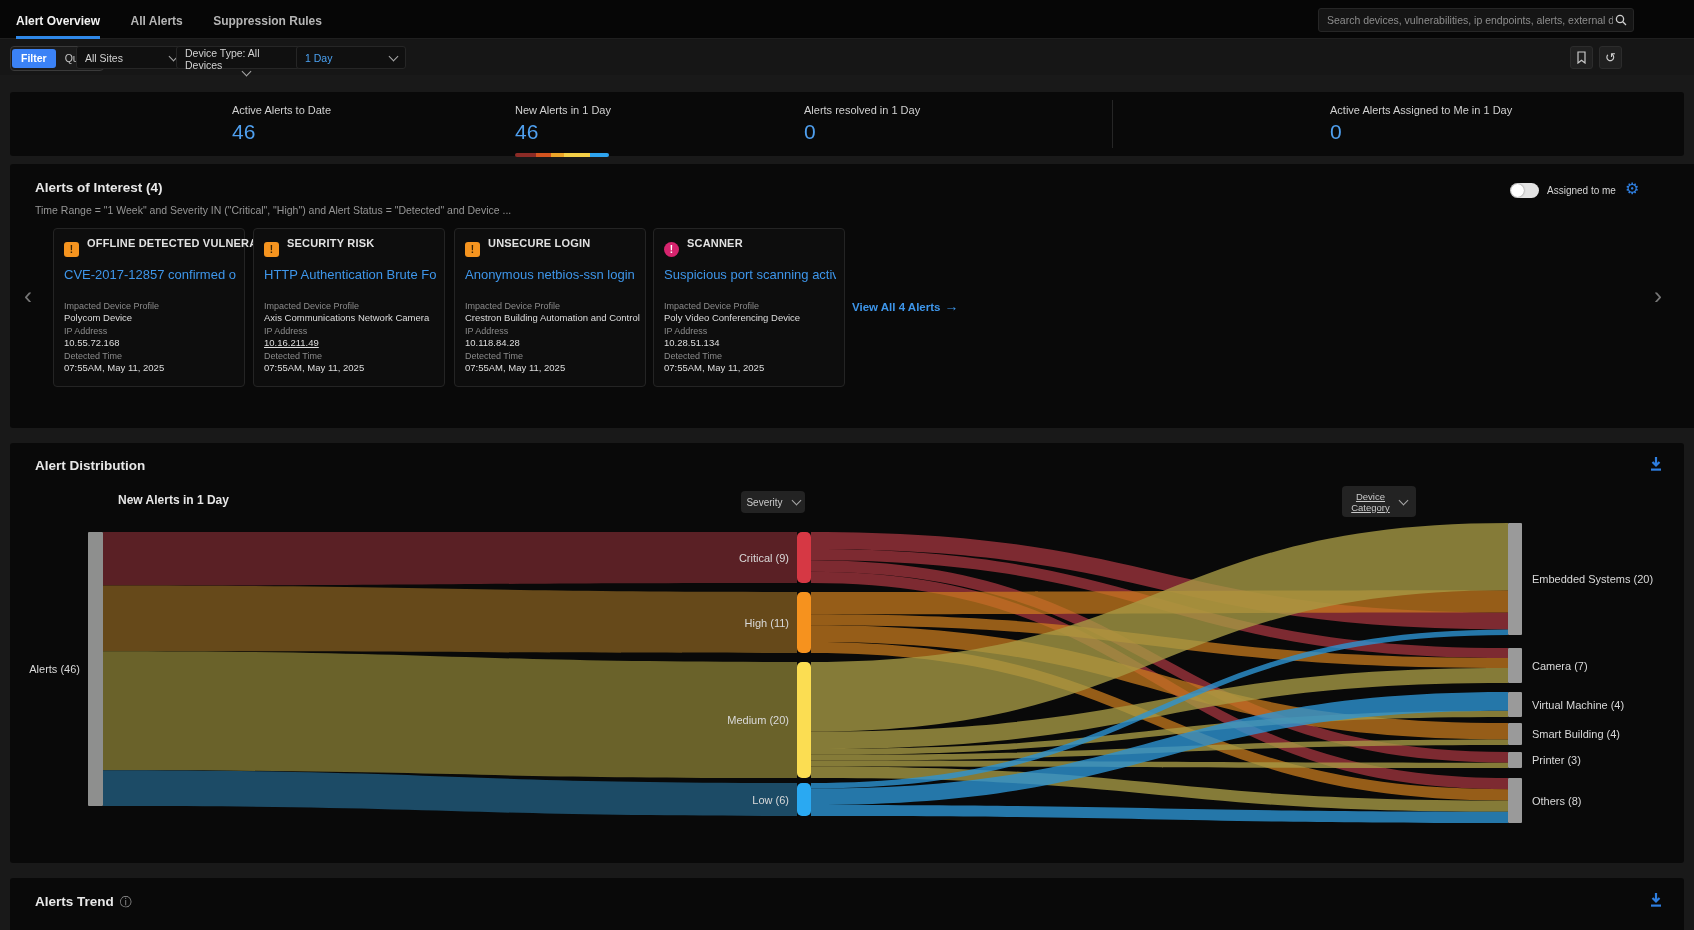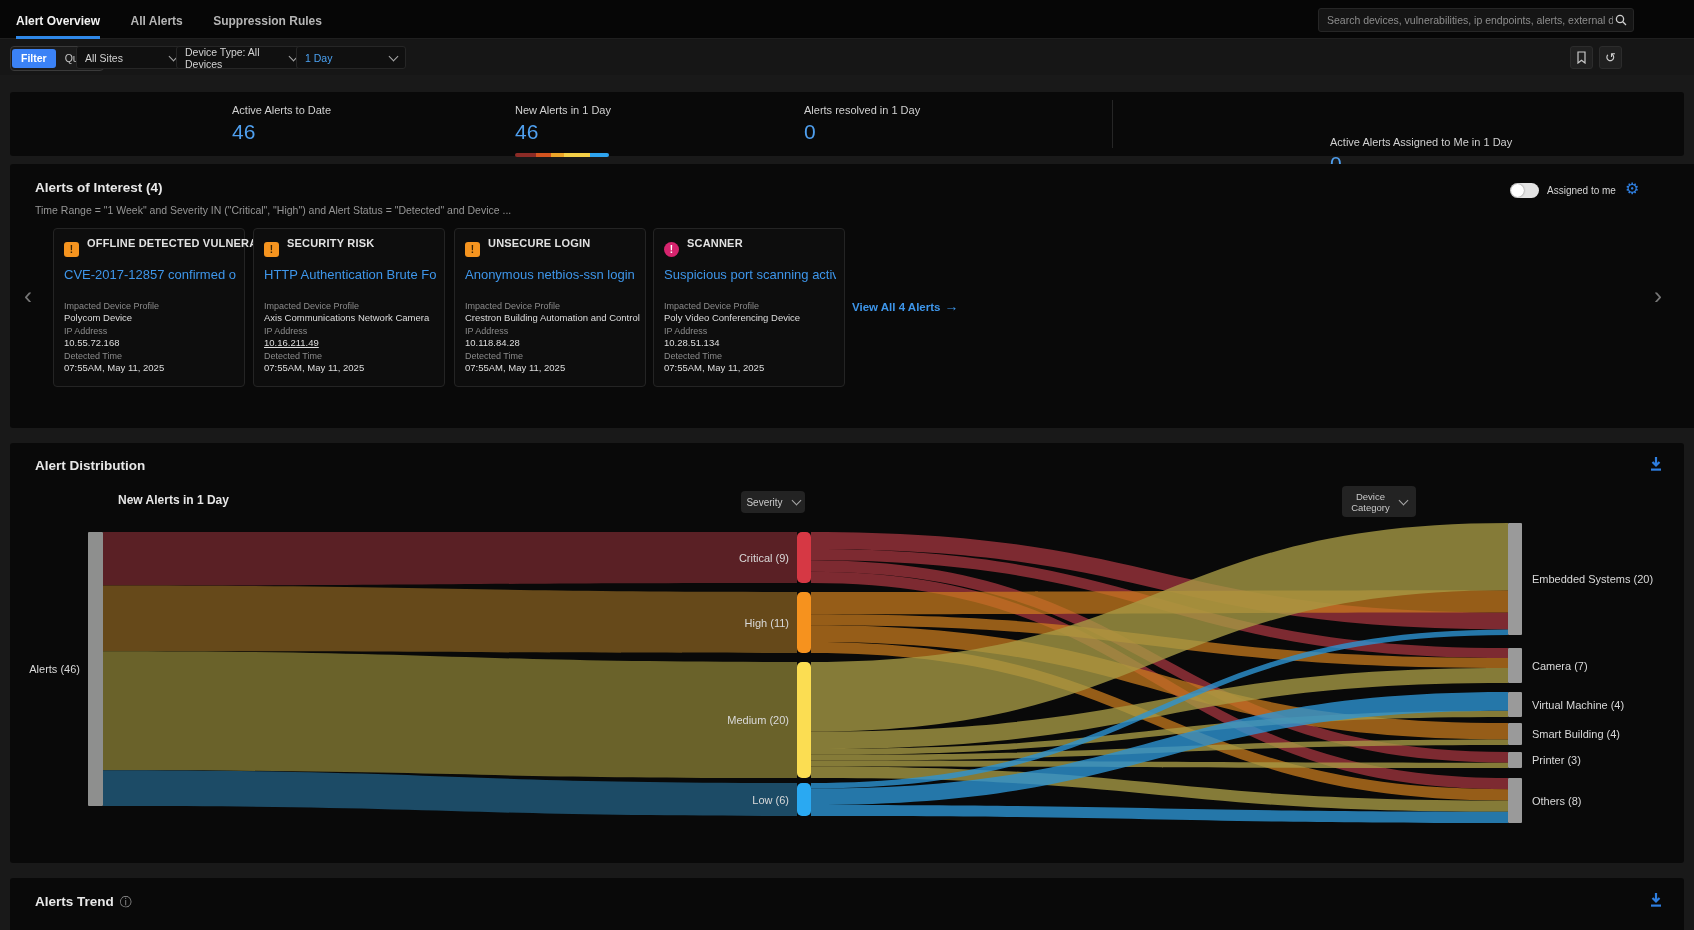--- a/index.html
+++ b/index.html
@@ -23,21 +23,21 @@
   #filterbar{left:0;top:39px;width:1694px;height:36px;background:#161616;}
   #fq-group{left:10px;top:7px;height:21px;border:1px solid #3a3a3a;border-radius:4px;background:#1b1b1b;
     display:flex;align-items:center;padding:1px;}
   .fq-btn{height:19px;line-height:19px;padding:0 9px;font-size:10.5px;color:#c4c4c4;border-radius:3px;cursor:pointer;}
   .fq-btn.sel{background:#3b82f6;color:#fff;font-weight:700;}
   .dd{top:7px;height:21px;background:#101010;border:1px solid #262626;border-radius:3px;color:#d2d2d2;
     font-size:10.5px;display:flex;align-items:center;justify-content:space-between;padding:0 8px;cursor:pointer;}
   .chev{width:6px;height:6px;border-right:1.5px solid #a8a8a8;border-bottom:1.5px solid #a8a8a8;
     transform:rotate(45deg);display:inline-block;margin-left:10px;margin-top:-3px;flex:none;}
   #dd-sites{left:76px;width:92px;gap:28px;}
-  #dd-devicetype{left:176px;width:112px;}
+  #dd-devicetype{left:176px;width:112px;flex-direction:column;}
   #dd-range{left:296px;width:92px;color:#4aa0f0;text-align:right;}
   .iconbtn{top:7px;width:21px;height:21px;background:#202020;border:1px solid #2c2c2c;border-radius:3px;
     color:#cdcdcd;display:flex;align-items:center;justify-content:center;cursor:pointer;font-size:13px;}
   #btn-bookmark{left:1570px;}
   #btn-refresh{left:1599px;}
 
   
   .panel{background:#090909;border-radius:3px;}
   .panel-title{font-size:13.5px;font-weight:700;color:#e8e8e8;}
 
@@ -78,21 +78,21 @@
   
   #ad{left:10px;top:443px;width:1674px;height:420px;}
   #ad-title{left:25px;top:15px;}
   .dl-icon{width:16px;height:16px;cursor:pointer;}
   #ad-dl{left:1638px;top:13px;}
   #sankey-wrap{left:0;top:0;width:1674px;height:420px;}
   #sankey-source-label{left:108px;top:50px;font-size:12px;font-weight:600;color:#e6e6e6;}
   .pill{background:#232323;border-radius:4px;color:#c9c9c9;display:flex;align-items:center;
     justify-content:center;cursor:pointer;}
   #pill-severity{left:731px;top:48px;width:64px;height:22px;font-size:10px;}
-  #pill-category{left:1332px;top:43px;width:74px;height:31px;font-size:9.5px;line-height:11px;text-align:center;}
+  #pill-category{left:1332px;top:43px;width:74px;height:31px;font-size:9.5px;line-height:11px;text-align:center;text-decoration:underline;}
   svg text{font-family:"Liberation Sans",sans-serif;font-size:11px;font-weight:500;fill:#d9d9d9;}
 
   
   #at{left:10px;top:878px;width:1674px;height:60px;}
   #at-title{left:25px;top:16px;}
   #at-info{color:#9a9a9a;font-weight:400;font-size:12px;margin-left:6px;}
   #at-dl{left:1638px;top:14px;}
 </style>
 </head>
 <body>
@@ -149,21 +149,21 @@
     <div class="stat" style="left:505px;">
       <div class="lbl">New Alerts in 1 Day</div>
       <div class="val">46</div>
       <div id="sev-bar"></div>
     </div>
     <div class="stat" style="left:794px;">
       <div class="lbl">Alerts resolved in 1 Day</div>
       <div class="val">0</div>
     </div>
     <div class="abs" id="stat-divider"></div>
-    <div class="stat" style="left:1320px;margin-top:32px;">
+    <div class="stat" style="left:1320px;">
       <div class="lbl">Active Alerts Assigned to Me in 1 Day</div>
       <div class="val">0</div>
     </div>
   </div>
 
   <div class="abs panel" id="aoi">
     <div class="abs panel-title" id="aoi-title">Alerts of Interest (4)</div>
     <div class="abs" id="aoi-subtitle">Time Range = "1 Week" and Severity IN ("Critical", "High") and Alert Status = "Detected" and Device ...</div>
 
     <div class="abs" id="aoi-toggle">

